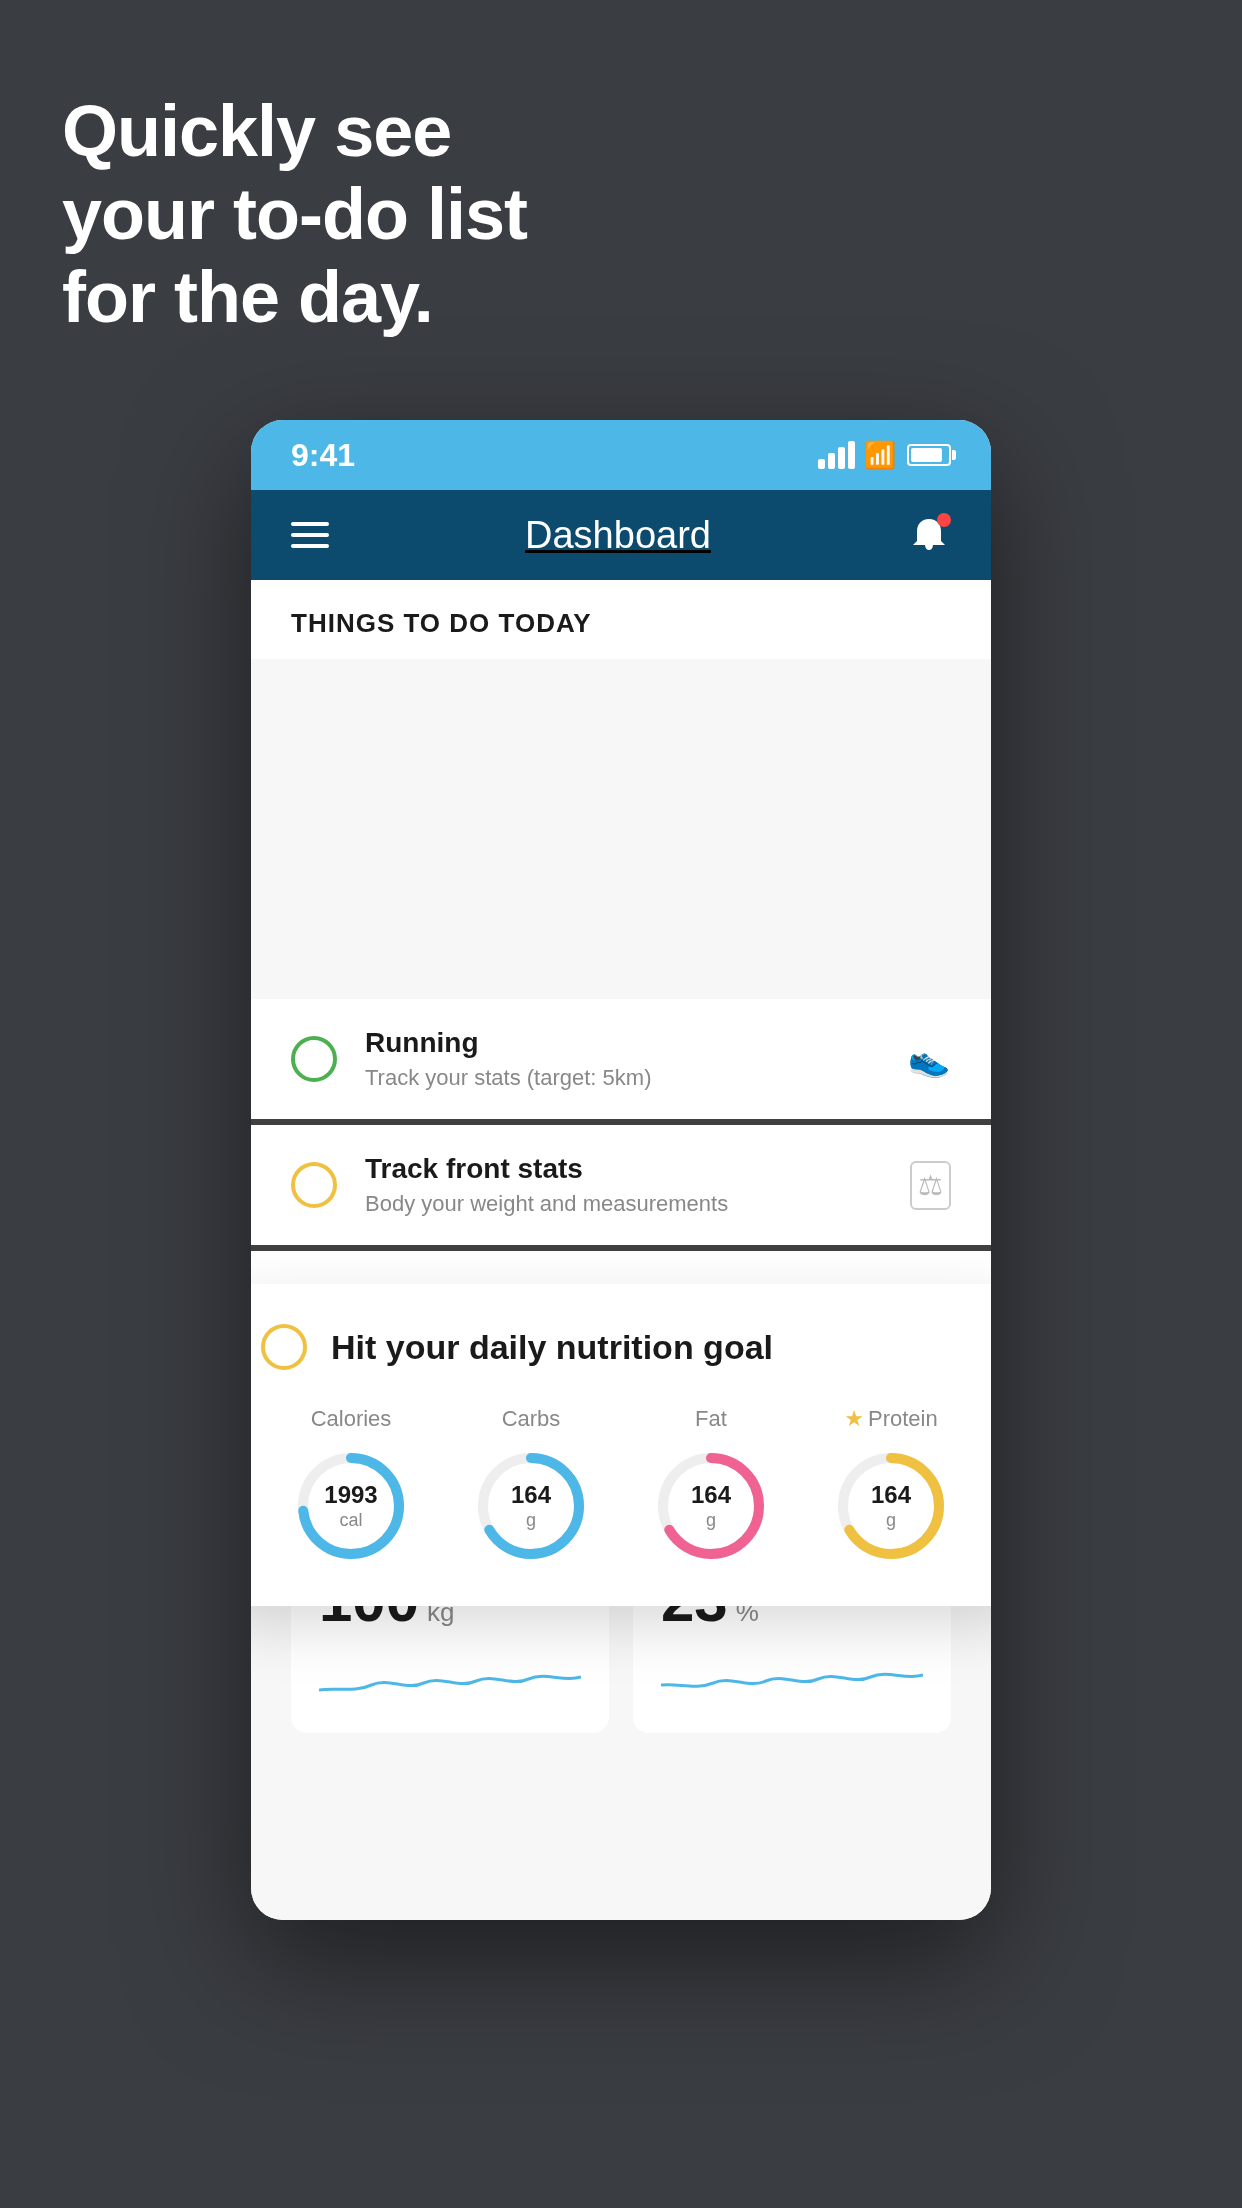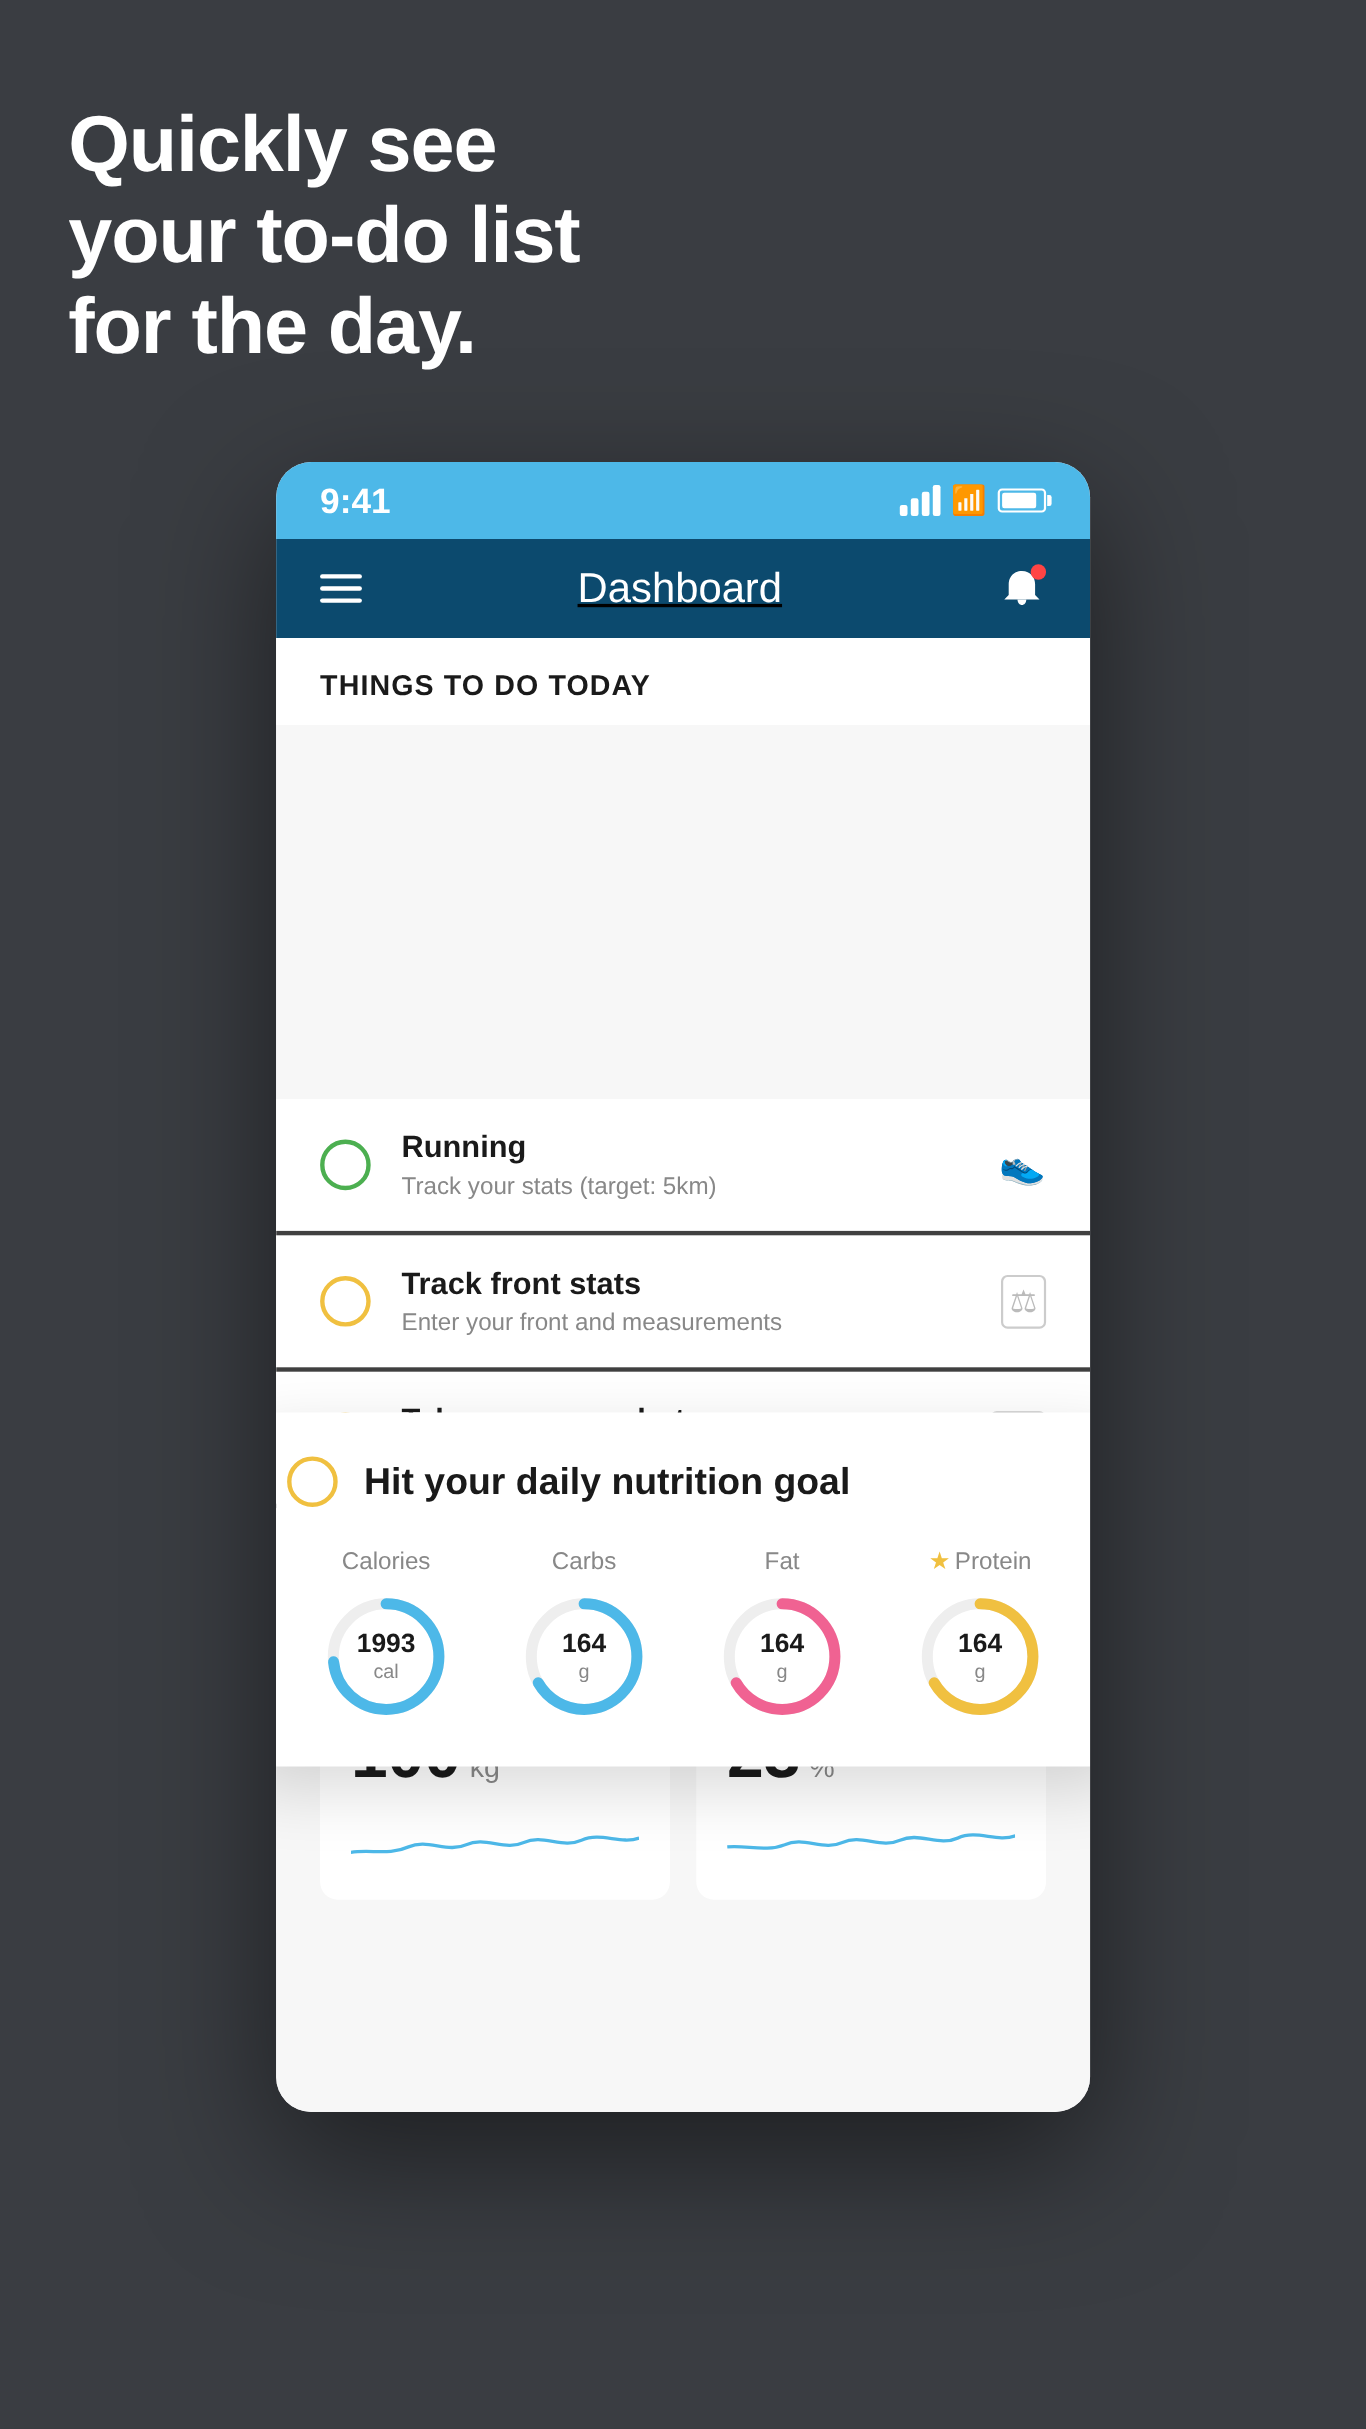--- a/index.html
+++ b/index.html
@@ -307,21 +307,21 @@
     
     .todo-list {
       background: #fff;
       margin-top: 340px;
     }
 
     .todo-item {
       display: flex;
       align-items: center;
       padding: 28px 40px;
-      border-bottom: 4px solid #404040;
+      border-bottom: 6px solid #404040;
       gap: 28px;
       position: relative;
     }
 
     .todo-circle {
       width: 46px;
       height: 46px;
       border-radius: 50%;
       border: 4px solid #4caf50;
       flex-shrink: 0;
@@ -545,21 +545,21 @@
               <div class="todo-title">Running</div>
               <div class="todo-subtitle">Track your stats (target: 5km)</div>
             </div>
             <span class="todo-icon">👟</span>
           </div>
 
           <div class="todo-item">
             <div class="todo-circle yellow"></div>
             <div class="todo-text">
               <div class="todo-title">Track front stats</div>
-              <div class="todo-subtitle">Enter your front and measurements</div>
+              <div class="todo-subtitle">Body your weight and measurements</div>
             </div>
             <span class="todo-icon" style="font-size:28px;border:2px solid #ccc;padding:6px;border-radius:6px;">⚖</span>
           </div>
 
           <div class="todo-item">
             <div class="todo-circle yellow"></div>
             <div class="todo-text">
               <div class="todo-title">Take progress photos</div>
               <div class="todo-subtitle">Add images of your front, back, and side</div>
             </div>

